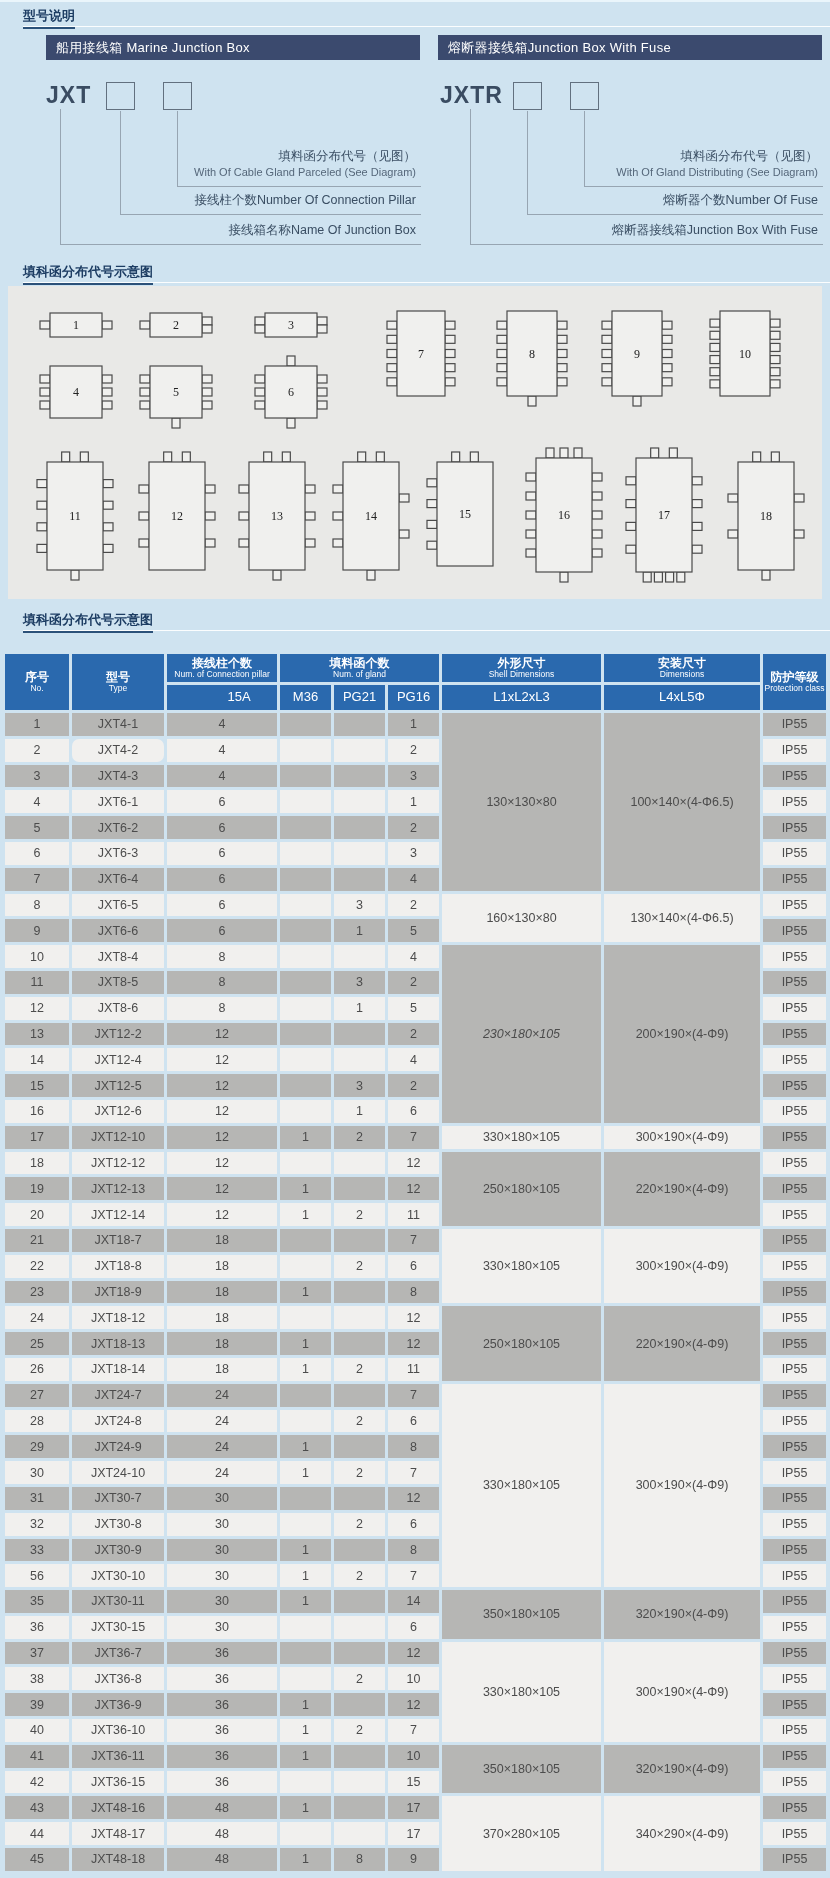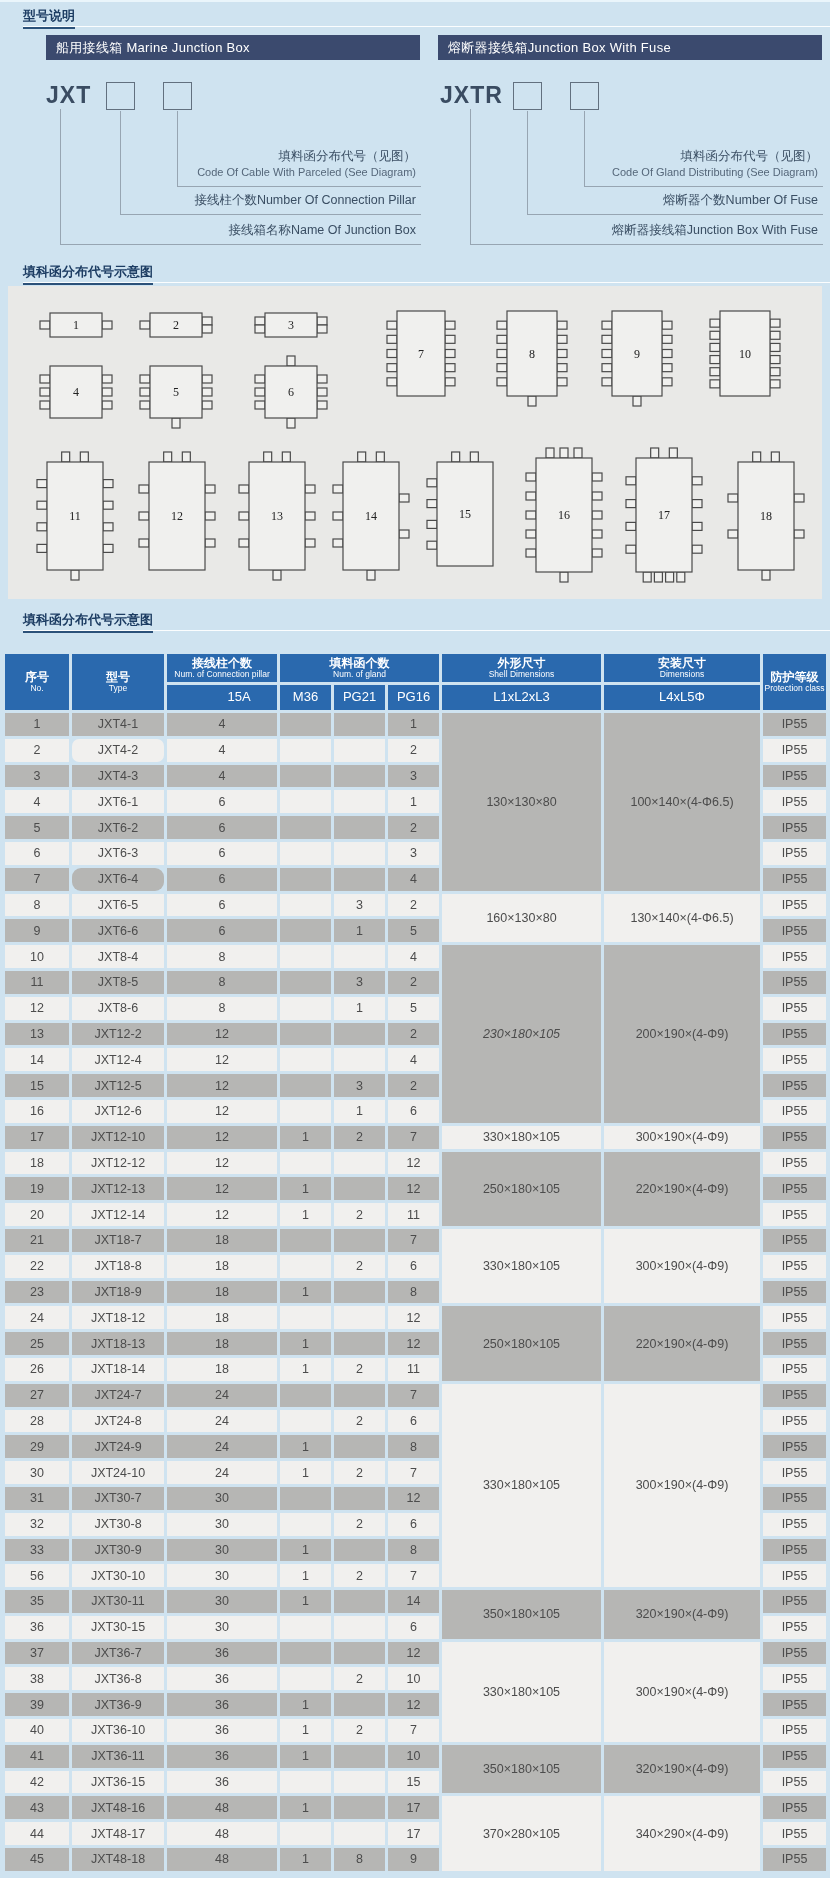--- a/index.html
+++ b/index.html
@@ -62,37 +62,37 @@
   <div class="mblock bL">
     <div class="mbar">船用接线箱 Marine Junction Box</div>
     <div class="mbody">
       <span class="code">JXT</span>
       <span class="sq sq1"></span>
       <span class="sq sq2"></span>
       <div class="conn l1"></div>
       <div class="conn l2"></div>
       <div class="conn l3"></div>
       <div class="clab lab1a">填料函分布代号（见图）</div>
-      <div class="clab en lab1b">Code Of Cable With Parceled (See Diagram)</div>
+      <div class="clab en lab1b">With Of Cable Gland Parceled (See Diagram)</div>
       <div class="clab lab2">接线柱个数Number Of Connection Pillar</div>
       <div class="clab lab3">接线箱名称Name Of Junction Box</div>
     </div>
   </div>
 
   <div class="mblock bR">
     <div class="mbar">熔断器接线箱Junction Box With Fuse</div>
     <div class="mbody">
       <span class="code">JXTR</span>
       <span class="sq sq1"></span>
       <span class="sq sq2"></span>
       <div class="conn l1"></div>
       <div class="conn l2"></div>
       <div class="conn l3"></div>
       <div class="clab lab1a">填料函分布代号（见图）</div>
-      <div class="clab en lab1b">Code Of Gland Distributing (See Diagram)</div>
+      <div class="clab en lab1b">With Of Gland Distributing (See Diagram)</div>
       <div class="clab lab2">熔断器个数Number Of Fuse</div>
       <div class="clab lab3">熔断器接线箱Junction Box With Fuse</div>
     </div>
   </div>
 
   <div class="sec-title" style="top:260px;">
     <span class="tt">填科函分布代号示意图</span>
   </div>
 
   <div class="panel">
@@ -398,21 +398,21 @@
       <div class="bc g" style="grid-area: 7 / 6;">2</div>
       <div class="bc g" style="grid-area: 7 / 9;">IP55</div>
       <div class="bc w" style="grid-area: 8 / 1;">6</div>
       <div class="bc w" style="grid-area: 8 / 2;">JXT6-3</div>
       <div class="bc w" style="grid-area: 8 / 3;">6</div>
       <div class="bc w" style="grid-area: 8 / 4;"></div>
       <div class="bc w" style="grid-area: 8 / 5;"></div>
       <div class="bc w" style="grid-area: 8 / 6;">3</div>
       <div class="bc w" style="grid-area: 8 / 9;">IP55</div>
       <div class="bc g" style="grid-area: 9 / 1;">7</div>
-      <div class="bc g" style="grid-area: 9 / 2; border-radius: 9px;">JXT6-4</div>
+      <div class="bc g" style="grid-area: 9 / 2;">JXT6-4</div>
       <div class="bc g" style="grid-area: 9 / 3;">6</div>
       <div class="bc g" style="grid-area: 9 / 4;"></div>
       <div class="bc g" style="grid-area: 9 / 5;"></div>
       <div class="bc g" style="grid-area: 9 / 6;">4</div>
       <div class="bc g" style="grid-area: 9 / 9;">IP55</div>
       <div class="bc w" style="grid-area: 10 / 1;">8</div>
       <div class="bc w" style="grid-area: 10 / 2;">JXT6-5</div>
       <div class="bc w" style="grid-area: 10 / 3;">6</div>
       <div class="bc w" style="grid-area: 10 / 4;"></div>
       <div class="bc w" style="grid-area: 10 / 5;">3</div>

